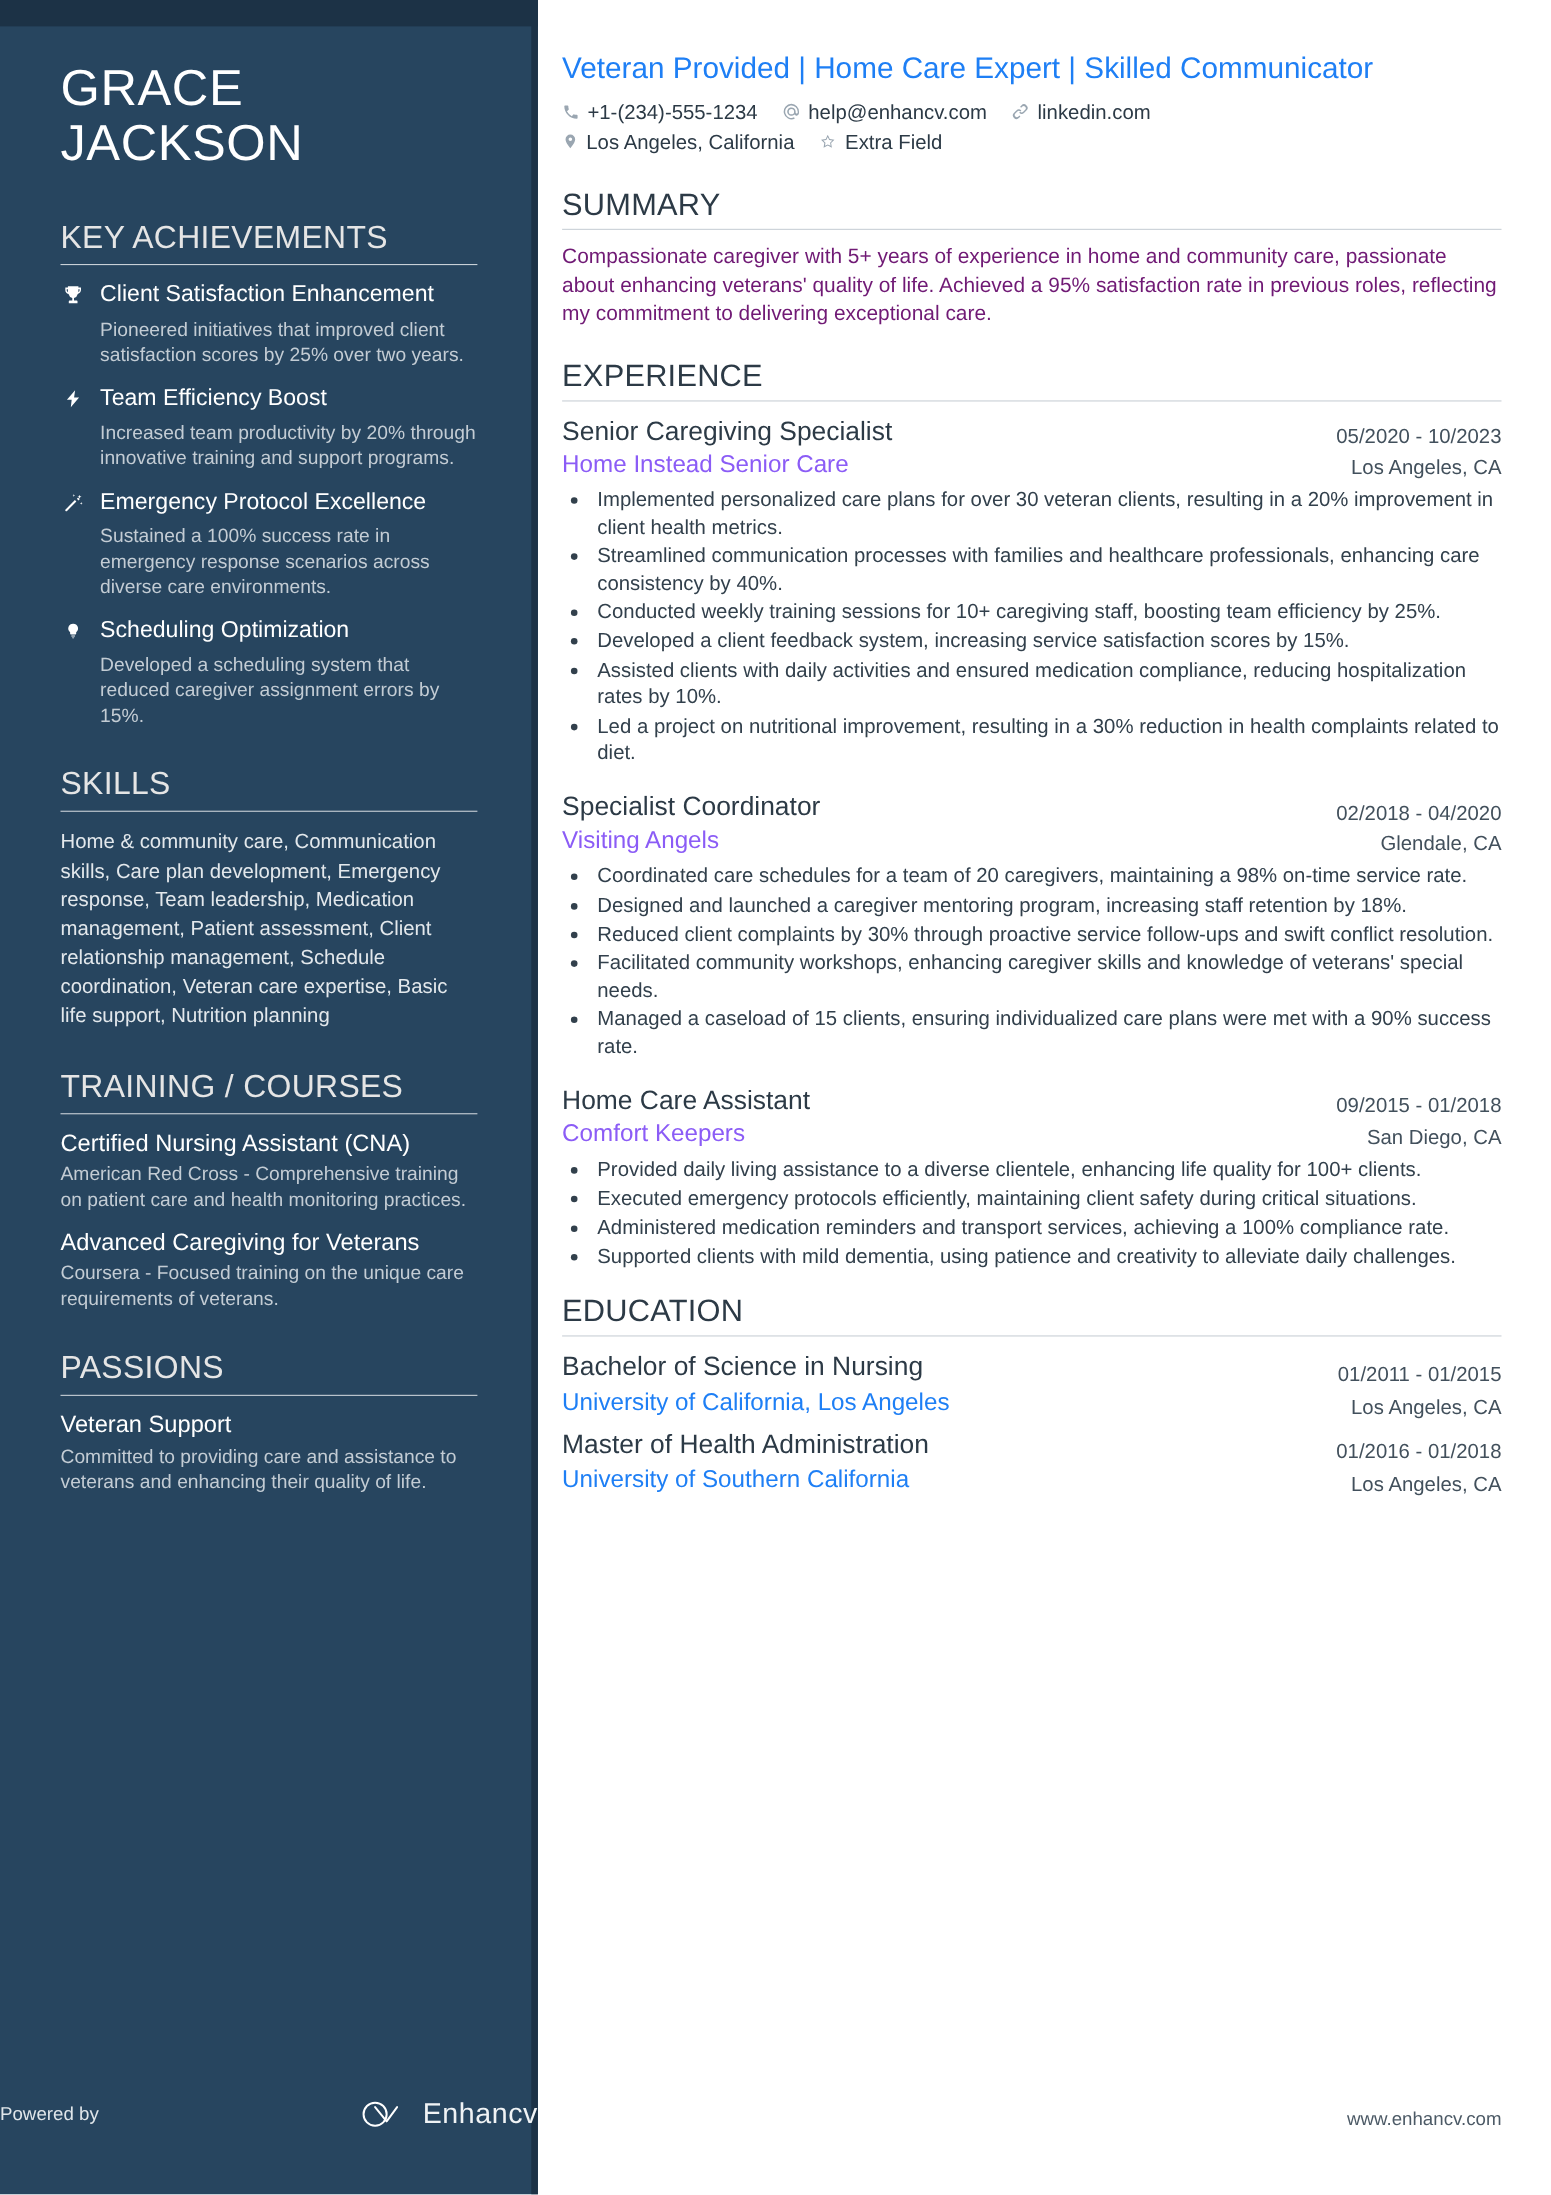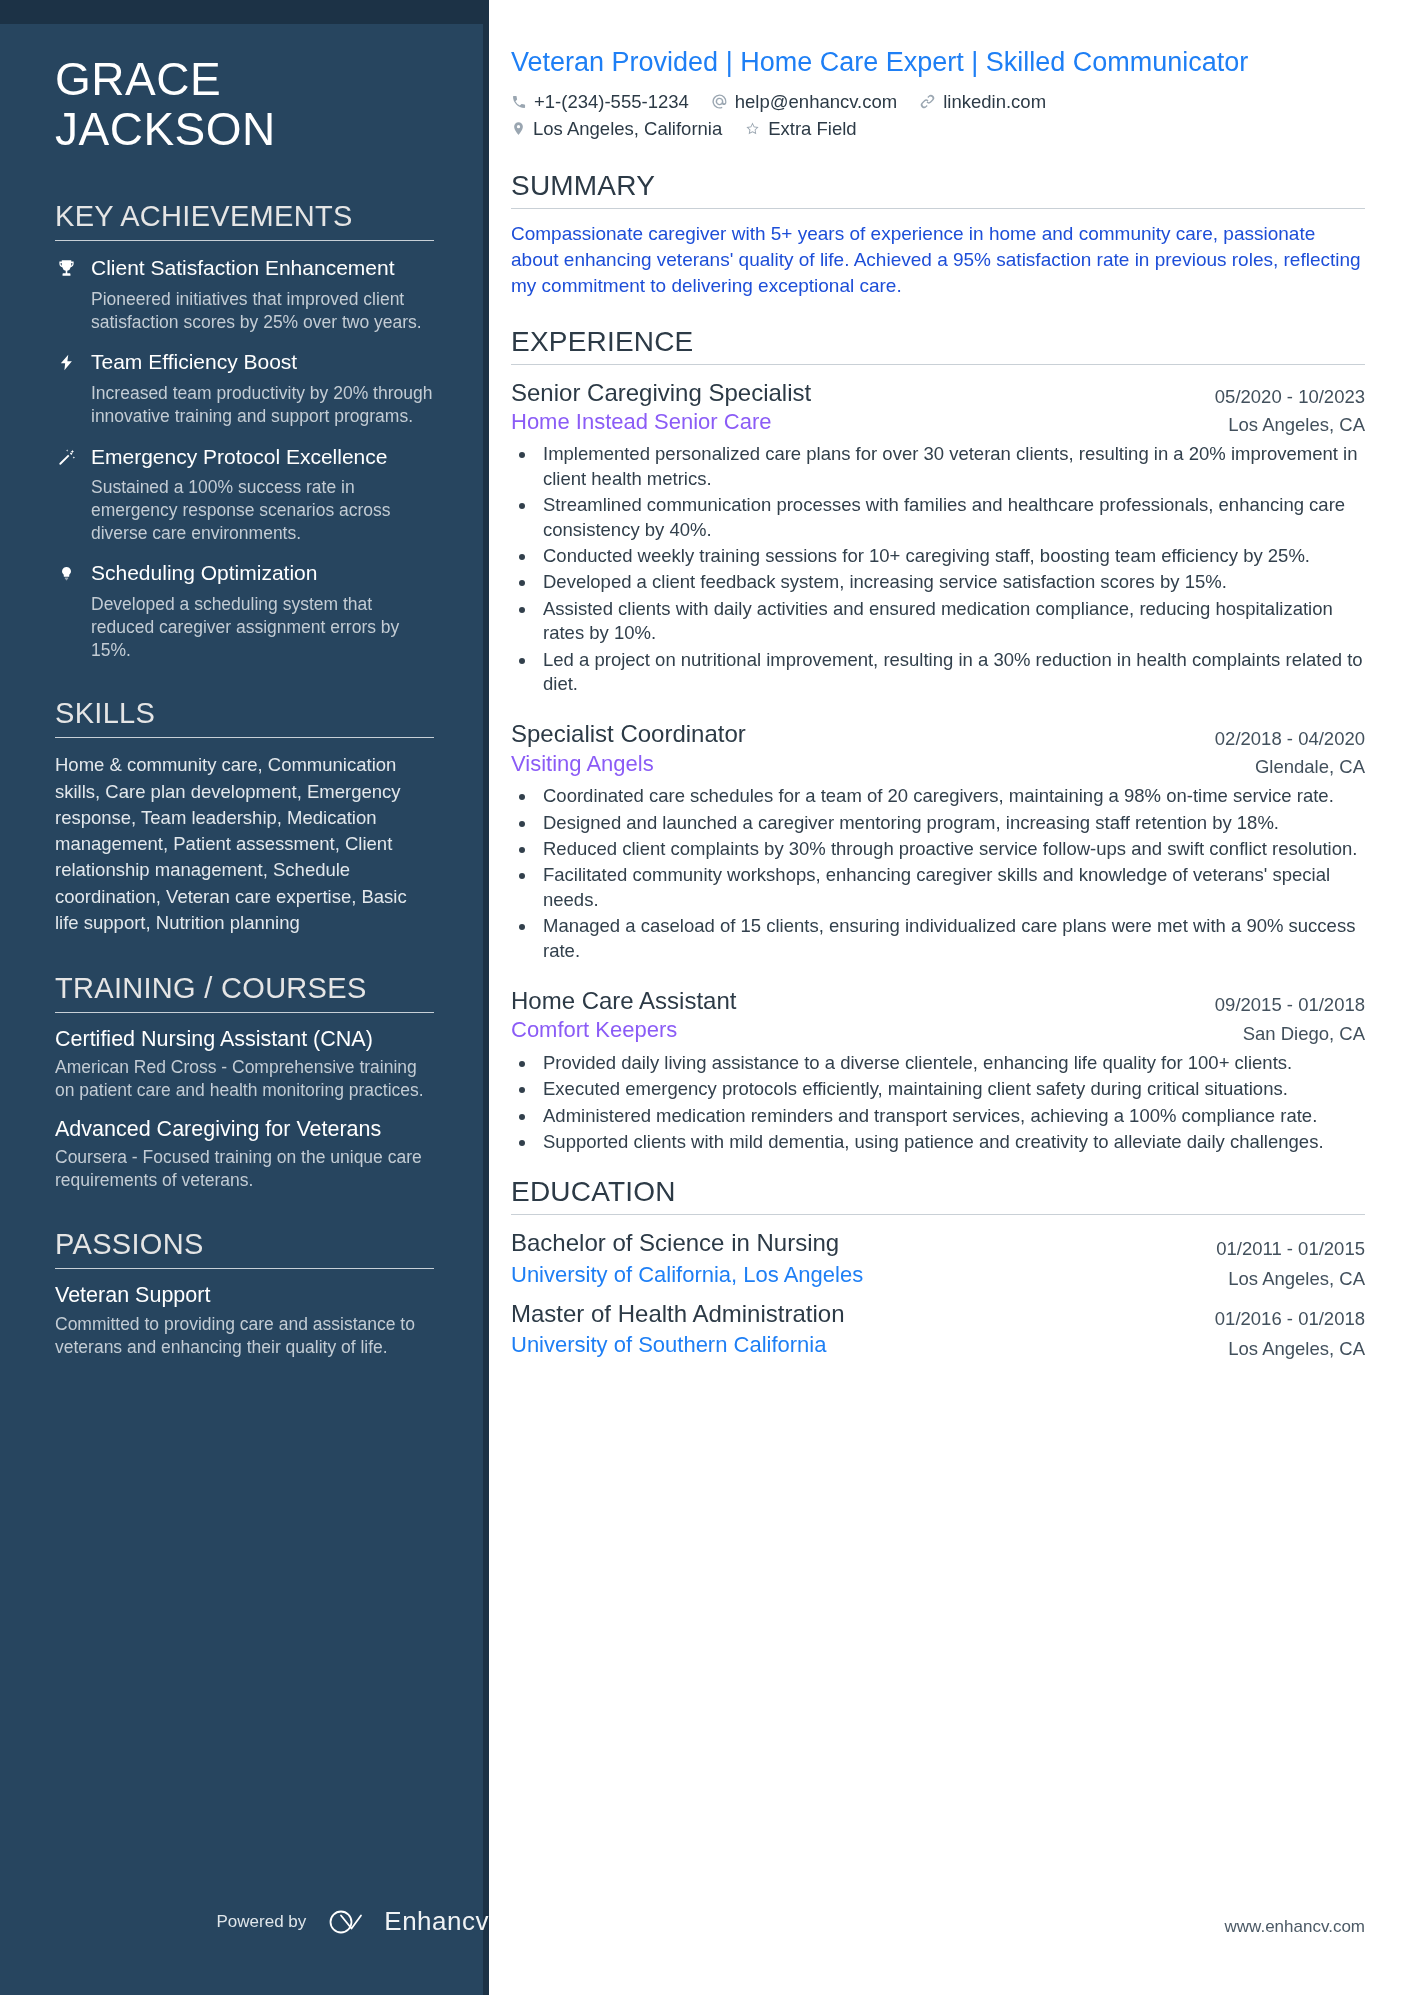--- a/index.html
+++ b/index.html
@@ -127,23 +127,22 @@
     line-height: 1.32;
     color: #c3ccd4;
   }
 
   .powered {
     position: absolute;
     left: 0; right: 0;
     bottom: 58px;
     display: flex;
     align-items: center;
-    justify-content: flex-end;
+    justify-content: space-between;
     gap: 22px;
-    padding-left: 36px;
   }
   .powered-label {
     font-size: 17px;
     color: #e0e6ea;
   }
   .powered-logo {
     display: flex;
     align-items: center;
     gap: 10px;
   }
@@ -192,21 +191,21 @@
     padding-bottom: 6px;
   }
   .main-rule {
     height: 1px;
     background: #c9d0d6;
     margin-bottom: 12px;
   }
   .summary-text {
     font-size: 19px;
     line-height: 1.38;
-    color: #1d4ed8;
+    color: #701a75;
     margin-bottom: 26px;
   }
 
   .job { margin-bottom: 22px; }
   .job-line {
     display: flex;
     align-items: flex-end;
     justify-content: space-between;
     gap: 20px;
   }

